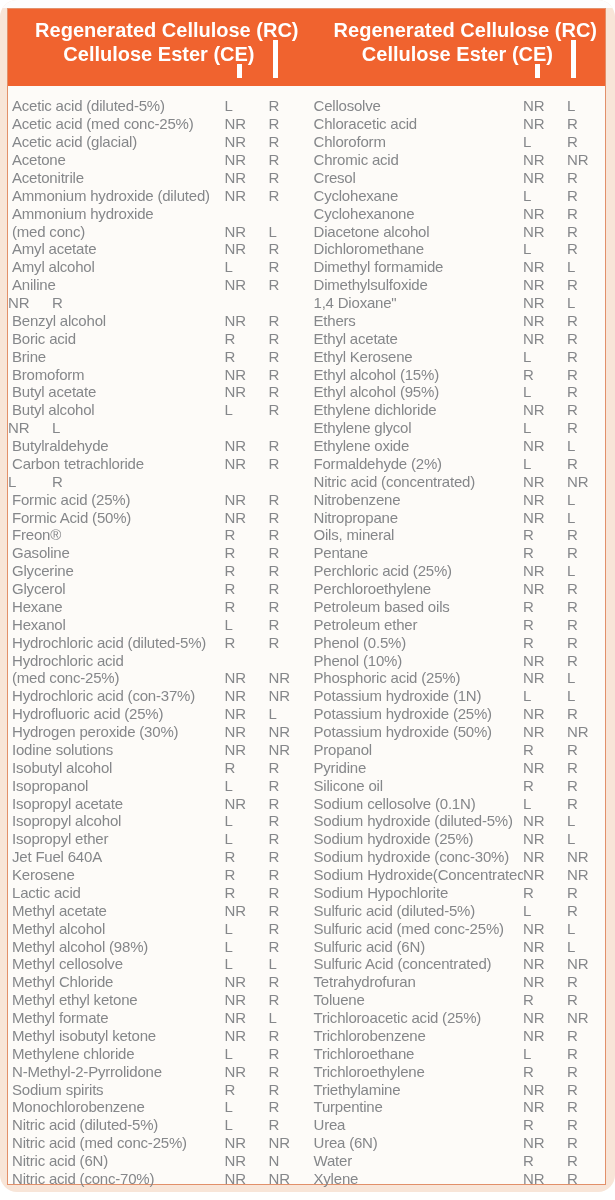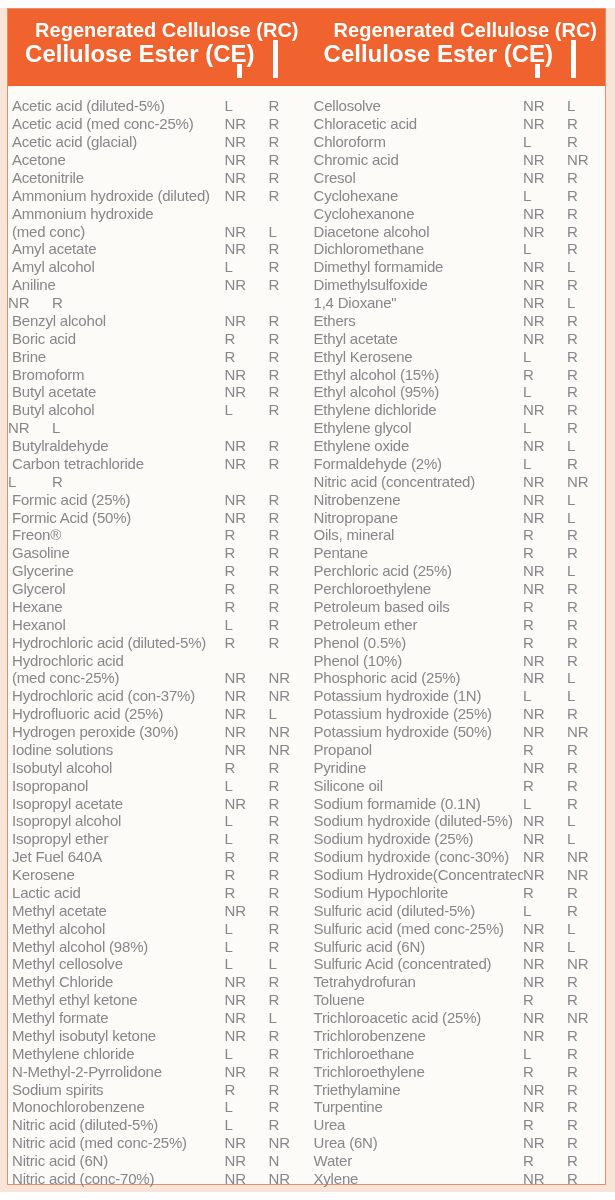--- a/index.html
+++ b/index.html
@@ -5,20 +5,21 @@
   html,body { margin:0; padding:0; }
   body {
     font-family: "Liberation Sans", "DejaVu Sans", sans-serif;
     background:#ffffff;
   }
   .page {
     position:relative;
     width:615px; height:1192px;
     background:#f8e5d8;
     overflow:hidden;
+    border-radius:17px;
   }
   .top-strip {
     position:absolute; top:0; left:0; width:615px; height:8px;
     background:#fdfdfd;
   }
   .table-frame {
     position:absolute; top:8px; left:7px;
     width:599px; height:1177px;
     background:#fdfbf8;
     border:1px solid #e2906a;
@@ -37,21 +38,21 @@
     color:#ffffff;
     font-weight:bold;
     text-align:right;
   }
   .hdr-line1 {
     font-size:20px; line-height:24px;
     padding-right:8px;
     letter-spacing:0px;
   }
   .hdr-line2 {
-    font-size:24px; line-height:24px;
+    font-size:20px; line-height:24px;
     padding-right:52px;
     text-align:right;
   }
   .bar {
     position:absolute;
     width:5px;
     background:#ffffff;
     bottom:8px;
   }
   .bar.tall { height:38px; right:29px; }
@@ -604,21 +605,21 @@
             <span class="chem">Pyridine</span>
             <span class="val">NR</span>
             <span class="val">R</span>
           </div>
           <div class="row">
             <span class="chem">Silicone oil</span>
             <span class="val">R</span>
             <span class="val">R</span>
           </div>
           <div class="row">
-            <span class="chem">Sodium formamide (0.1N)</span>
+            <span class="chem">Sodium cellosolve (0.1N)</span>
             <span class="val">L</span>
             <span class="val">R</span>
           </div>
           <div class="row">
             <span class="chem">Sodium hydroxide (diluted-5%)</span>
             <span class="val">NR</span>
             <span class="val">L</span>
           </div>
           <div class="row">
             <span class="chem">Sodium hydroxide (25%)</span>

